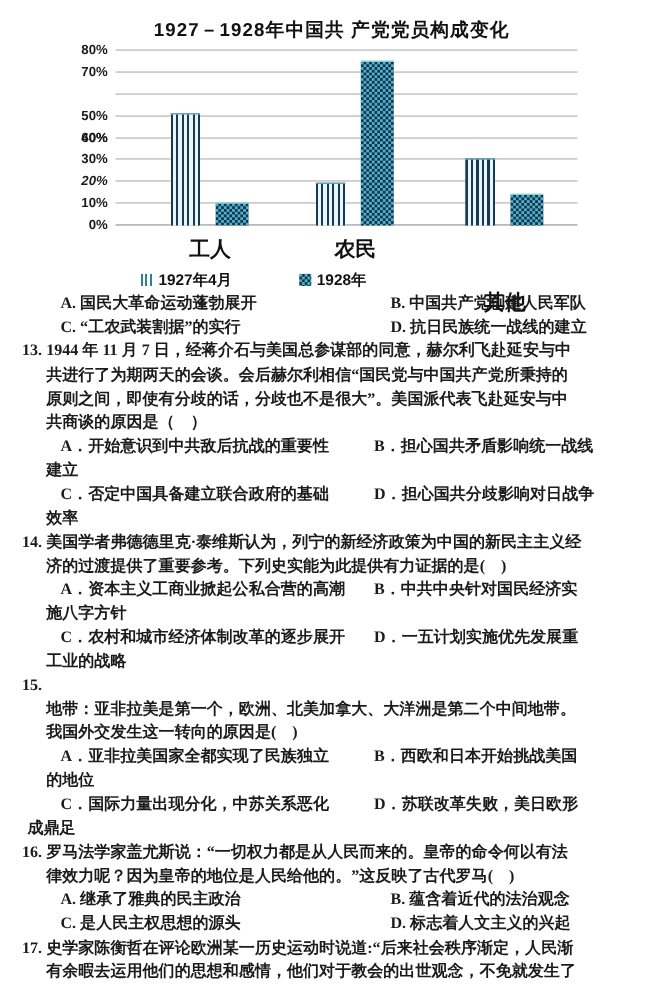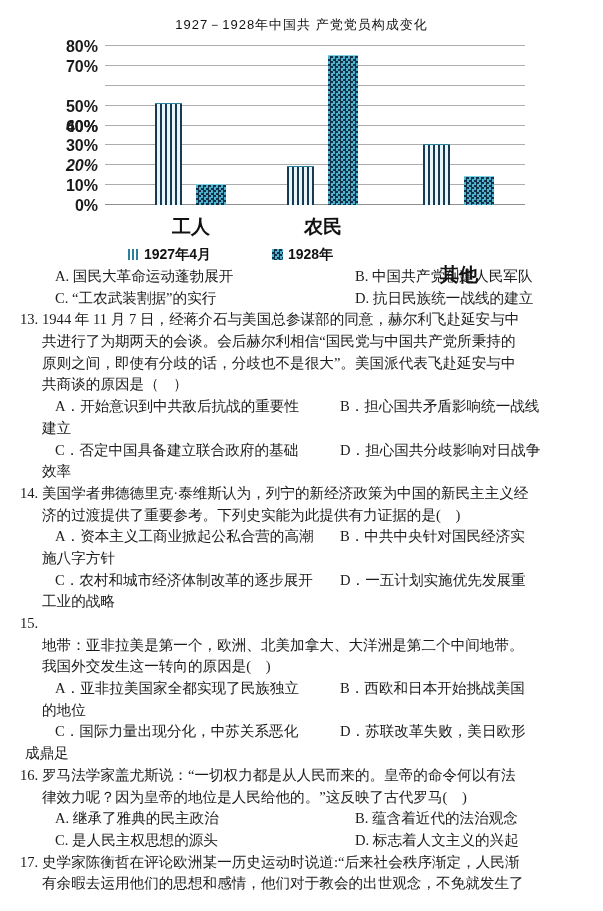--- a/index.html
+++ b/index.html
@@ -6,29 +6,29 @@
   body{
     width:603px;height:911px;background:#ffffff;overflow:hidden;
     font-family:"Liberation Serif","DejaVu Serif",serif;color:#1b1b1b;
     position:relative;
   }
   
   .chart{position:absolute;left:0;top:0;width:603px;height:266px;background:#fff;}
   .chart-title{
     position:absolute;left:0;top:16px;width:603px;text-align:center;
     font-family:"Liberation Sans","DejaVu Sans",sans-serif;
-    font-weight:normal;font-size:13px;color:#111;letter-spacing:1px;
+    font-weight:bold;font-size:17px;color:#111;letter-spacing:1px;
   }
   .plot{position:absolute;left:105px;top:46px;width:420px;height:159px;}
   .gridline{position:absolute;left:0;width:100%;height:1px;background:#adadad;}
   .gridline.base{background:#8f8f8f;}
   .ytick{
     position:absolute;width:40px;text-align:right;
     font-family:"Liberation Sans","DejaVu Sans",sans-serif;
-    font-weight:bold;font-size:16px;color:#1a1a1a;
+    font-weight:bold;font-size:12px;color:#1a1a1a;
   }
   .bar{position:absolute;bottom:0;}
   .bar.s0{
     background:repeating-linear-gradient(90deg,#173a52 0 2px,#e8f6f9 2px 5px);
     border-top:1px solid #2e7f99;
   }
   .bar.s1{
     background:repeating-conic-gradient(#14334a 0% 25%,#4fb3cd 0% 50%) 0 0/5px 5px;
     border-top:1px solid #7fd0e0;
   }
@@ -39,21 +39,21 @@
   }
   .legend-item{
     position:absolute;top:246px;height:16px;
     font-family:"Liberation Sans","DejaVu Sans",sans-serif;
     font-weight:bold;font-size:14px;color:#111;white-space:nowrap;
   }
   .legend-swatch{display:inline-block;width:11px;height:11px;margin-right:5px;vertical-align:-1px;}
   .legend-swatch.s0{background:repeating-linear-gradient(90deg,#2e7f99 0 2px,#ffffff 2px 4px);}
   .legend-swatch.s1{background:repeating-conic-gradient(#14334a 0% 25%,#4fb3cd 0% 50%) 0 0/5px 5px;}
   
-  .textblock{position:absolute;left:0;top:266px;width:603px;}
+  .textblock{position:absolute;left:0;top:266px;width:603px;font-weight:bold;}
   .line{position:relative;height:21.7px;line-height:21.7px;font-size:14.6px;white-space:nowrap;}
   .line span{position:absolute;top:0;}
   .qnum{left:20px;}
   .qtext{left:42px;}
   .cont{left:42px;}
   .cont-left{left:25px;}
   .oa{left:55px;}
   .ob{left:340px;}
   .ob-wide{left:355px;}
 </style>

